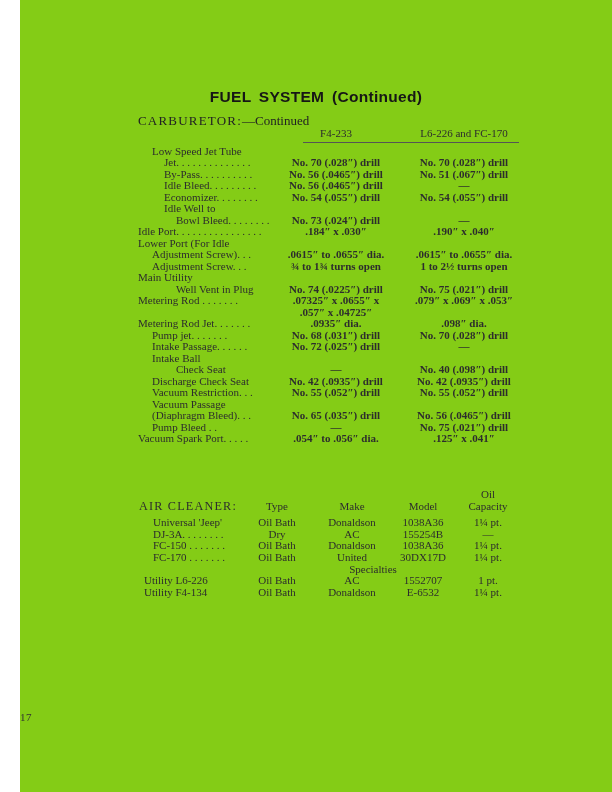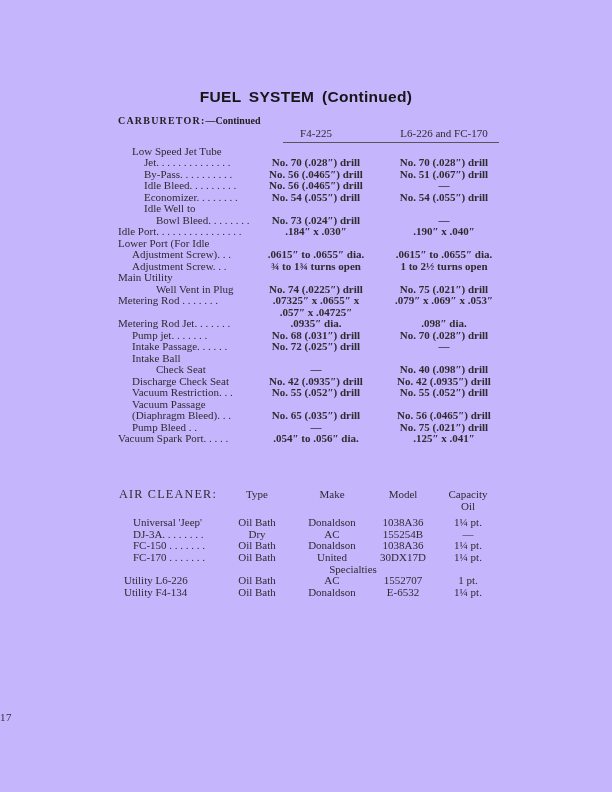--- a/index.html
+++ b/index.html
@@ -1,32 +1,32 @@
 <!DOCTYPE html>
 <html><head>
 <meta charset="utf-8">
 <style>
   html,body{margin:0;padding:0;}
   body{
     width:612px;height:792px;background:#ffffff;position:relative;
     font-family:"Liberation Serif", serif;color:#2d2d2d;
     -webkit-font-smoothing:antialiased;
   }
-  .page{position:absolute;inset:0;background:#c4b5fd;overflow:hidden;}
+  .page{position:absolute;inset:0;background:#84cc16;overflow:hidden;margin-left:20px;}
 
   .doc-title{
     position:absolute;top:88px;left:0;width:100%;text-align:center;
     font-family:"Liberation Sans", sans-serif;font-weight:bold;
     font-size:15.5px;letter-spacing:.3px;word-spacing:3px;color:#161616;
     white-space:nowrap;
   }
 
   
   .carb{position:absolute;left:118px;top:114px;width:392px;font-size:11px;line-height:11.5px;}
-  .carb-heading{white-space:nowrap;font-size:10px;line-height:13px;color:#222;font-weight:bold;}
+  .carb-heading{white-space:nowrap;font-size:13px;line-height:13px;color:#222;}
   .caps{letter-spacing:1.2px;}
   .carb-colheads{display:grid;grid-template-columns:136px 124px 132px;margin-top:1px;}
   .carb-colheads span{text-align:center;white-space:nowrap;}
   .carb-rule{margin-left:165px;width:216px;border-top:1px solid #555;margin-top:2px;}
   .c-rows{margin-top:3px;}
   .c-row{display:grid;grid-template-columns:136px 124px 132px;height:11.5px;}
   .c-label{white-space:nowrap;overflow:visible;}
   .ind0{padding-left:0;}
   .ind1{padding-left:14px;}
   .ind2{padding-left:26px;}
@@ -56,21 +56,21 @@
 <div class="page">
 
   <div class="doc-title">FUEL SYSTEM (Continued)</div>
 
   <div class="carb">
     <div class="carb-heading">
       <span class="caps">CARBURETOR:</span><span>—Continued</span>
     </div>
     <div class="carb-colheads">
       <span></span>
-      <span>F4-225</span>
+      <span>F4-233</span>
       <span>L6-226 and FC-170</span>
     </div>
     <div class="carb-rule"></div>
     <div class="c-rows" id="carb-rows">
         <div class="c-row">
           <span class="c-label ind1">Low Speed Jet Tube</span>
           <span class="c-val"></span>
           <span class="c-val"></span>
         </div>
         <div class="c-row">
@@ -195,34 +195,34 @@
         </div>
         <div class="c-row">
           <span class="c-label ind0">Vacuum Spark Port. . . . .</span>
           <span class="c-val">.054″ to .056″ dia.</span>
           <span class="c-val">.125″ x .041″</span>
         </div>
       </div>
   </div>
 
   <div class="ac">
+    <div class="ac-grid">
+      <span class="cell"></span>
+      <span class="cell"></span>
+      <span class="cell"></span>
+      <span class="cell"></span>
+      <span class="cell">Oil</span>
+    </div>
     <div class="ac-grid">
       <span class="cell ac-heading">AIR CLEANER:</span>
       <span class="cell">Type</span>
       <span class="cell">Make</span>
       <span class="cell">Model</span>
       <span class="cell">Capacity</span>
     </div>
-    <div class="ac-grid">
-      <span class="cell"></span>
-      <span class="cell"></span>
-      <span class="cell"></span>
-      <span class="cell"></span>
-      <span class="cell">Oil</span>
-    </div>
     <div class="ac-rows" id="ac-rows">
         <div class="ac-row">
           <span class="ac-label">Universal 'Jeep'</span>
           <span>Oil Bath</span>
           <span>Donaldson</span>
           <span>1038A36</span>
           <span>1¼ pt.</span>
         </div>
         <div class="ac-row">
           <span class="ac-label">DJ-3A. . . . . . . .</span>

